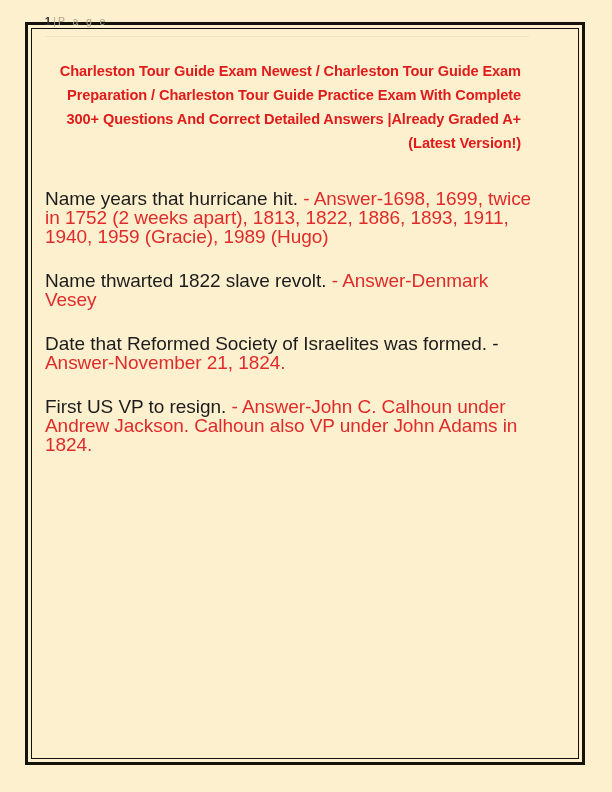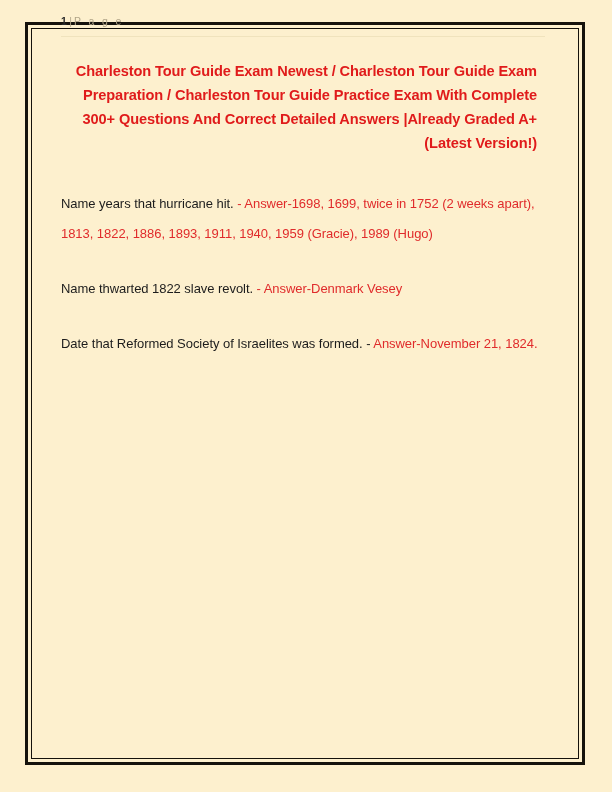--- a/index.html
+++ b/index.html
@@ -32,21 +32,21 @@
     top: 3px;
     right: 3px;
     bottom: 3px;
     border: 1px solid #15120c;
     box-sizing: border-box;
   }
 
   
   #content {
     position: absolute;
-    left: 61px;
+    left: 45px;
     top: 12px;
     width: 490px;
   }
 
   
   #page-header {
     height: 19px;
     line-height: 19px;
     font-size: 10.5px;
     white-space: nowrap;
@@ -80,22 +80,22 @@
     line-height: 24px;
     color: #e01b1b;
     letter-spacing: -0.1px;
   }
 
   
   .qa-list {
     margin-top: 34px;
   }
   .qa-block {
-    font-size: 13px;
-    line-height: 30px;
+    font-size: 19px;
+    line-height: 19px;
     color: #1c1c1c;
     margin-bottom: 25px;
     letter-spacing: -0.05px;
   }
   .qa-block .question {
     color: #1c1c1c;
   }
   .qa-block .answer {
     color: #e02b2b;
   }
@@ -116,15 +116,16 @@
     <span class="pagenum">1</span><span class="sep">|</span><span class="pageword">P a g e</span>
   </div>
   <div id="header-rule"></div>
 
   <div id="doc-title">Charleston Tour Guide Exam Newest / Charleston Tour Guide Exam Preparation / Charleston Tour Guide Practice Exam With Complete 300+ Questions And Correct Detailed Answers |Already Graded A+(Latest Version!)</div>
 
   <div class="qa-list" id="qa-list">
       <div class="qa-block"><span class="question">Name years that hurricane hit.</span><span class="answer"> - </span><span class="answer">Answer-1698, 1699, twice in 1752 (2 weeks apart), 1813, 1822, 1886, 1893, 1911, 1940, 1959 (Gracie), 1989 (Hugo)</span></div>
       <div class="qa-block"><span class="question">Name thwarted 1822 slave revolt.</span><span class="answer"> - </span><span class="answer">Answer-Denmark Vesey</span></div>
       <div class="qa-block"><span class="question">Date that Reformed Society of Israelites was formed.</span><span class="dash-black"> - </span><span class="answer">Answer-November 21, 1824.</span></div>
+      <div class="qa-block"><span class="question">First US VP to resign.</span><span class="answer"> - </span><span class="answer">Answer-John C. Calhoun under Andrew Jackson. Calhoun also VP under John Adams in 1824.</span></div>
     </div>
 
 </div>
 
 </body></html>

